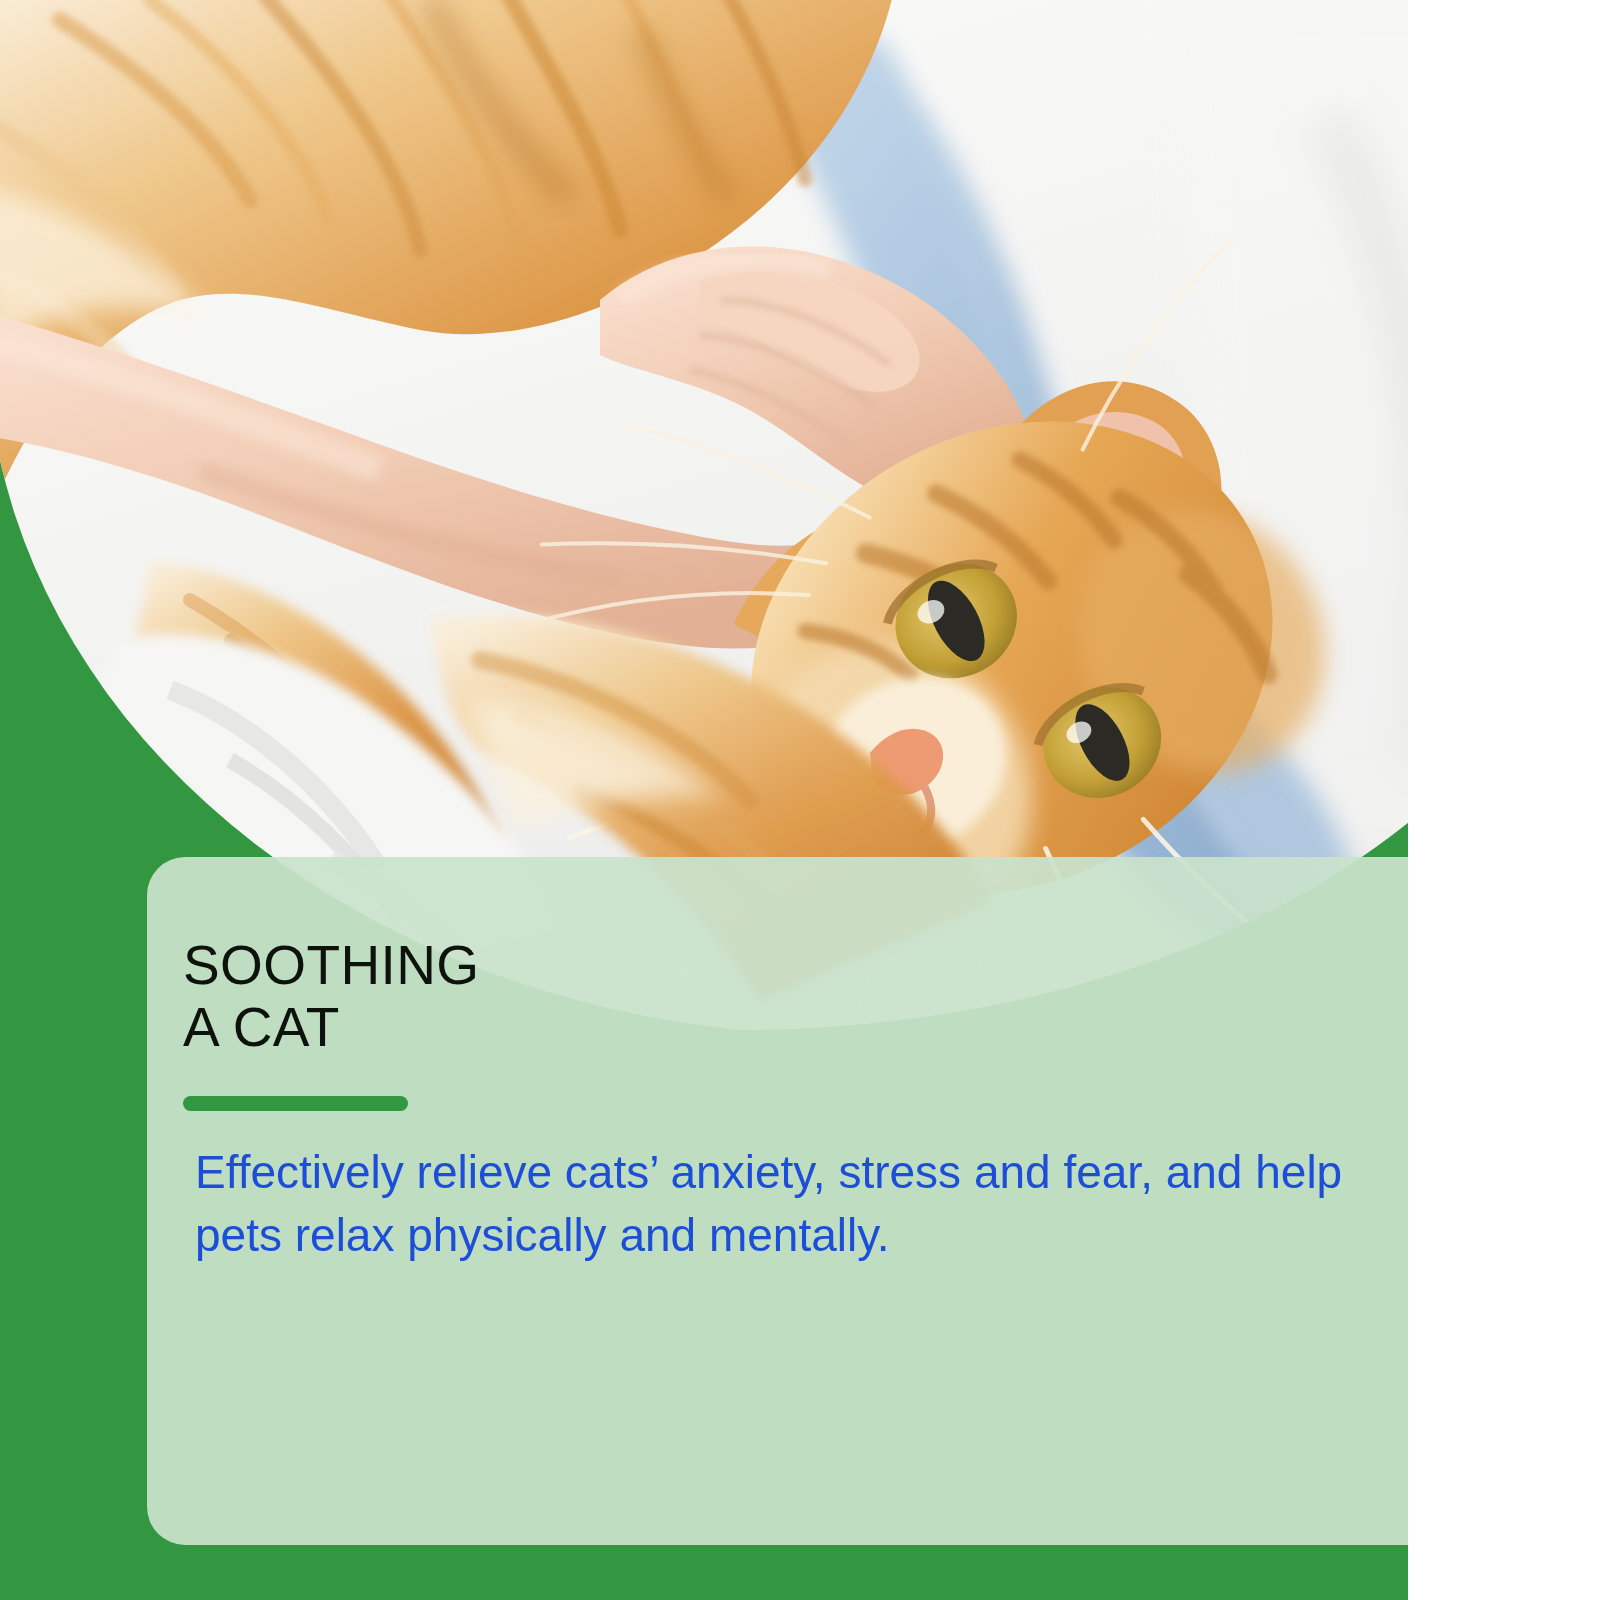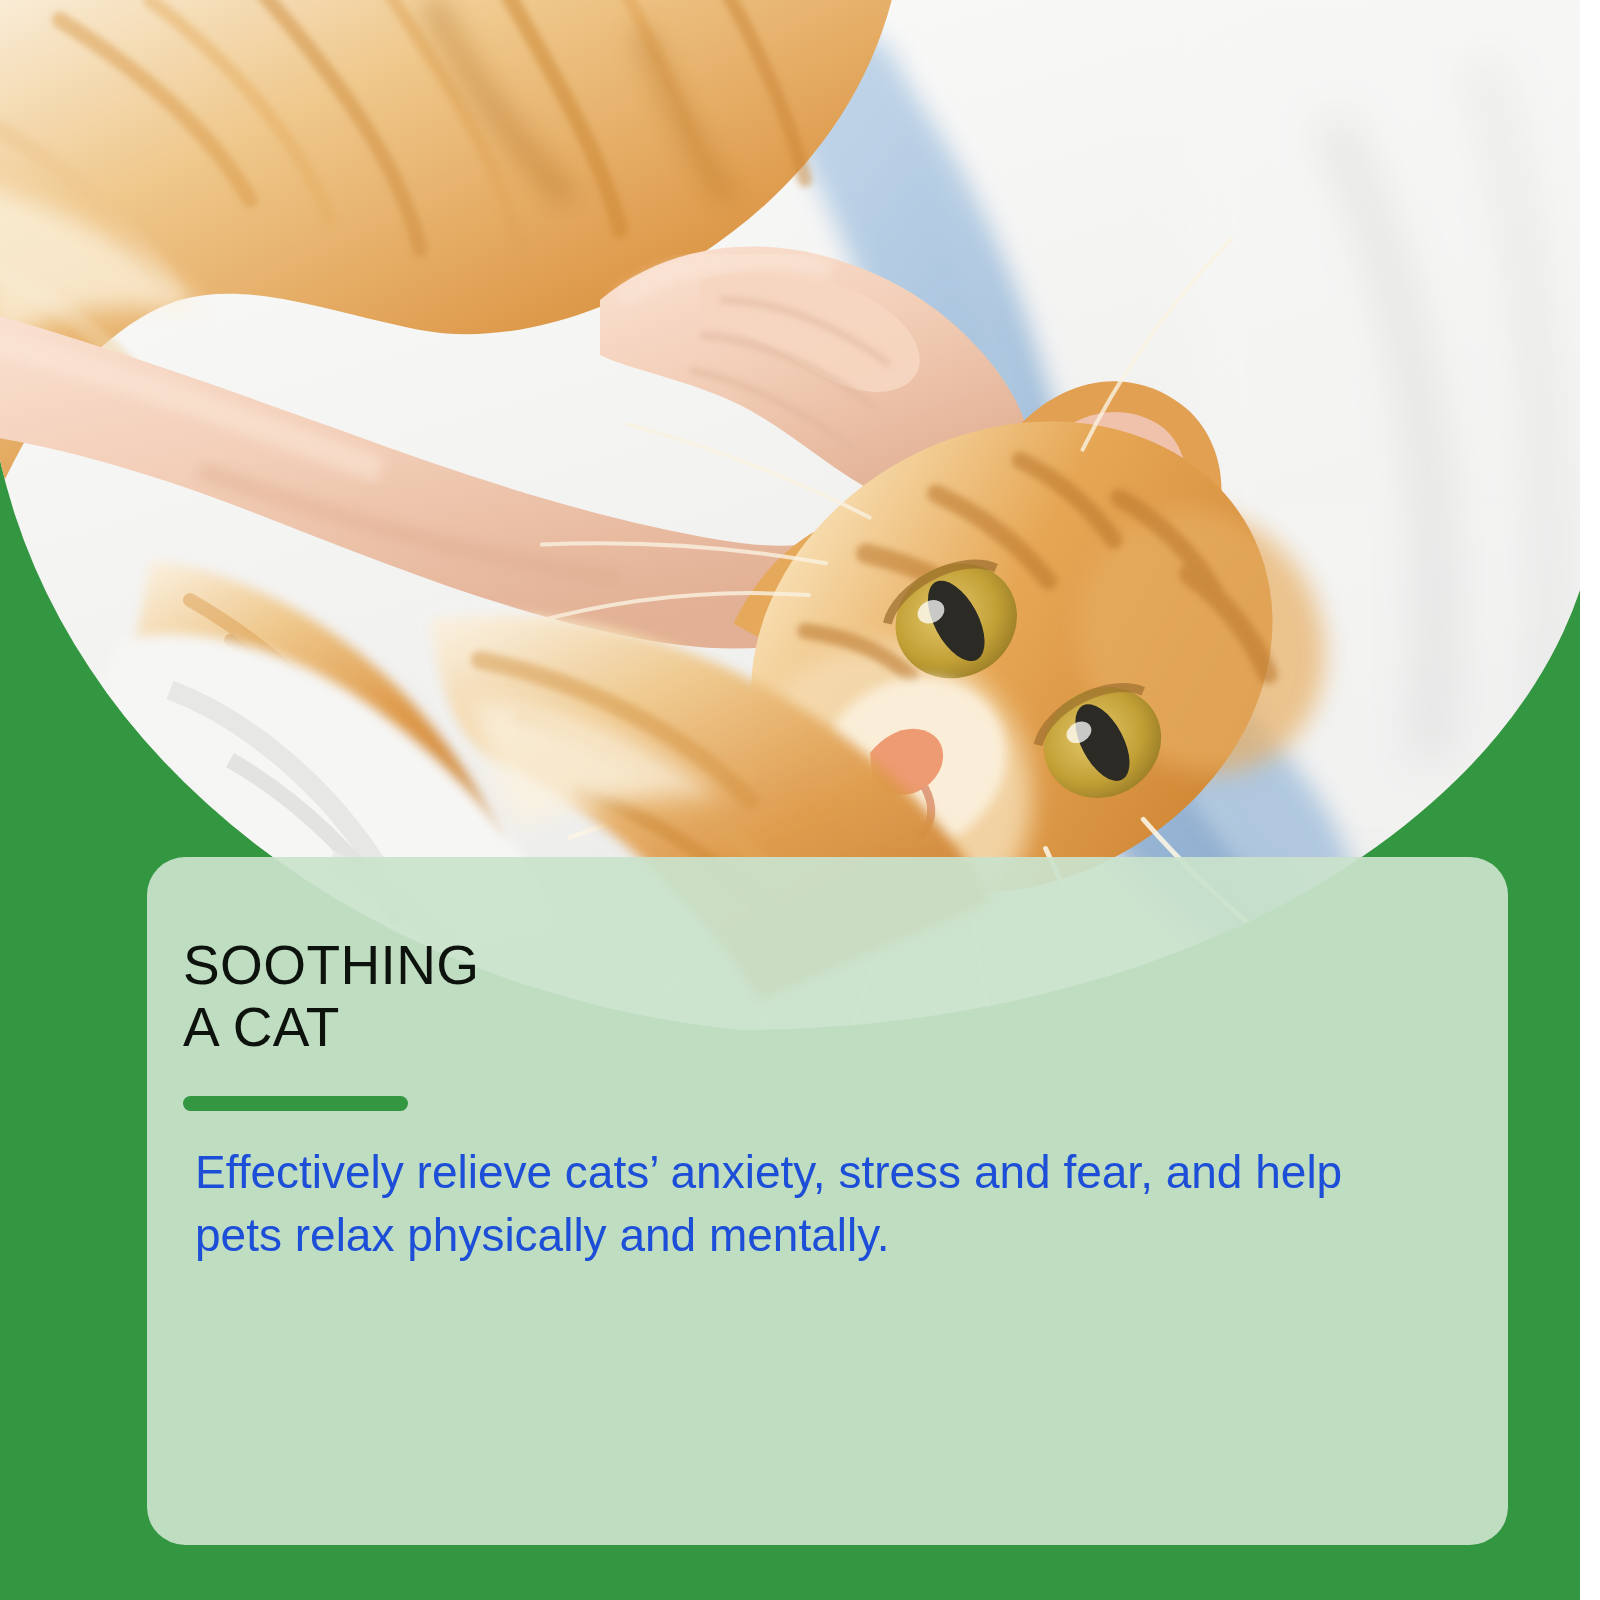--- a/index.html
+++ b/index.html
@@ -2,21 +2,21 @@
 <html><head>
 <meta charset="utf-8">
 <style>
   html, body {
     margin: 0;
     padding: 0;
     background: #ffffff;
   }
   #poster {
     position: relative;
-    width: 1580px;
+    width: 1408px;
     height: 1600px;
     overflow: hidden;
     background: #339640;
     font-family: "Liberation Sans", sans-serif;
   }
 
   
   .hero {
     position: absolute;
     left: 0;

